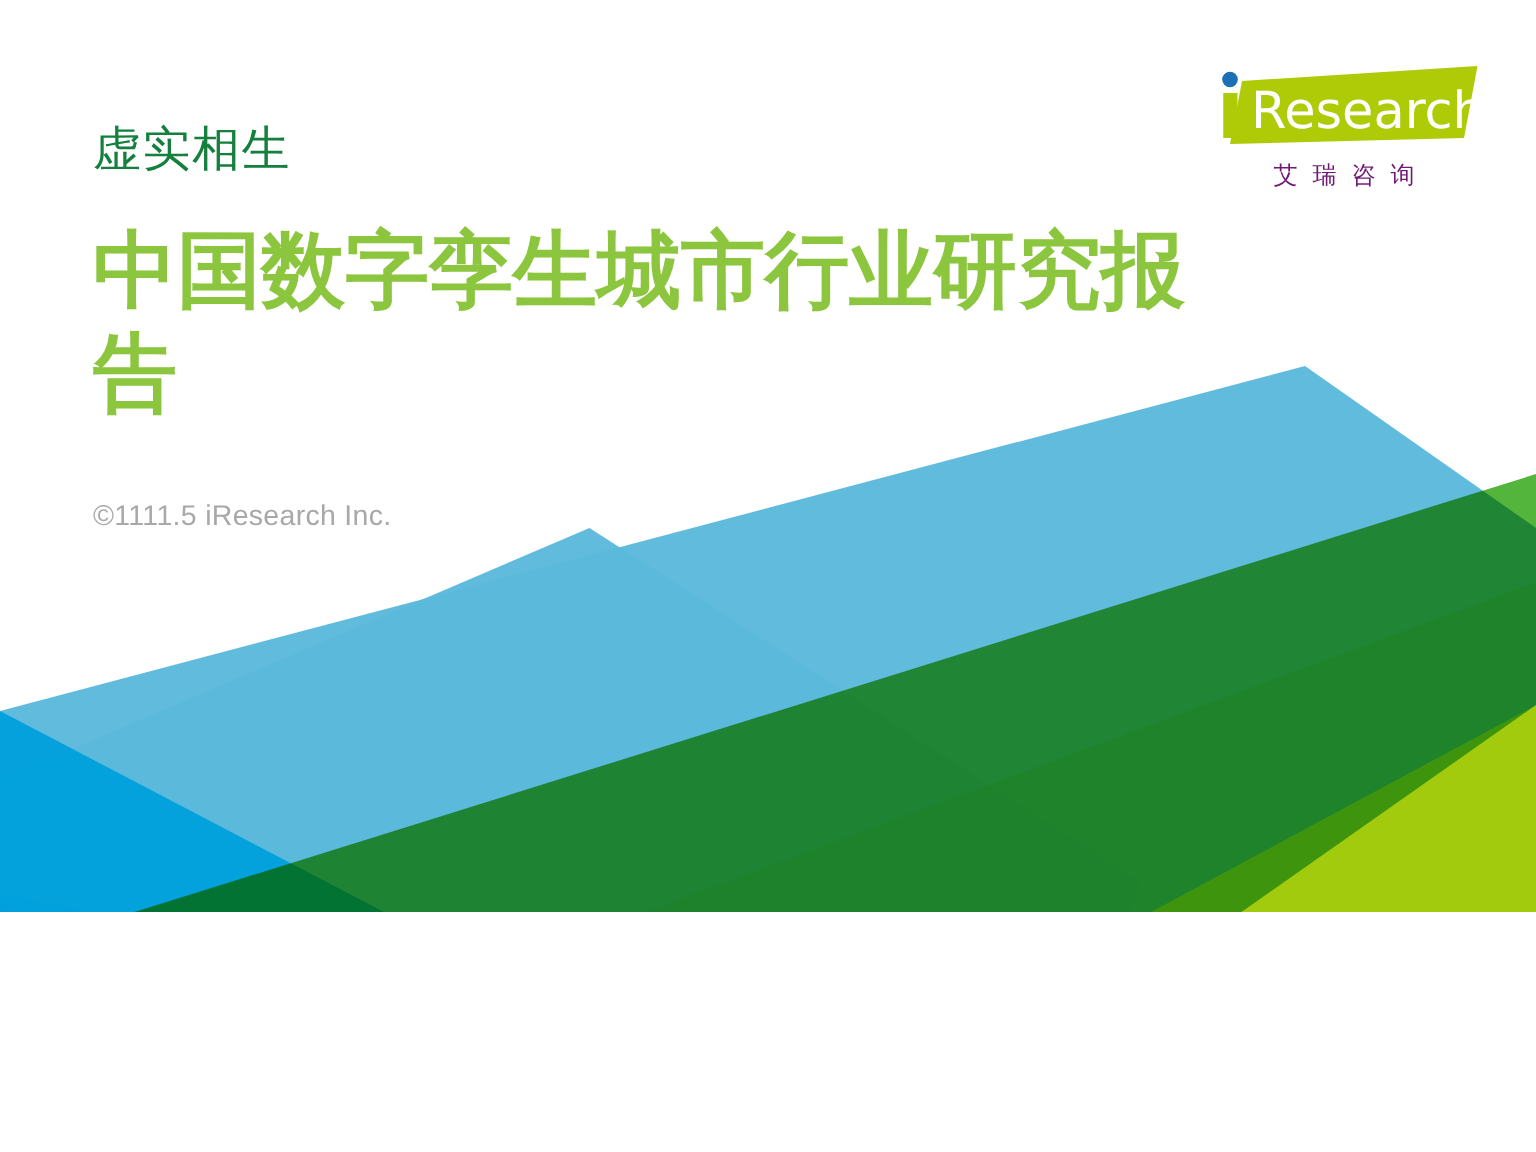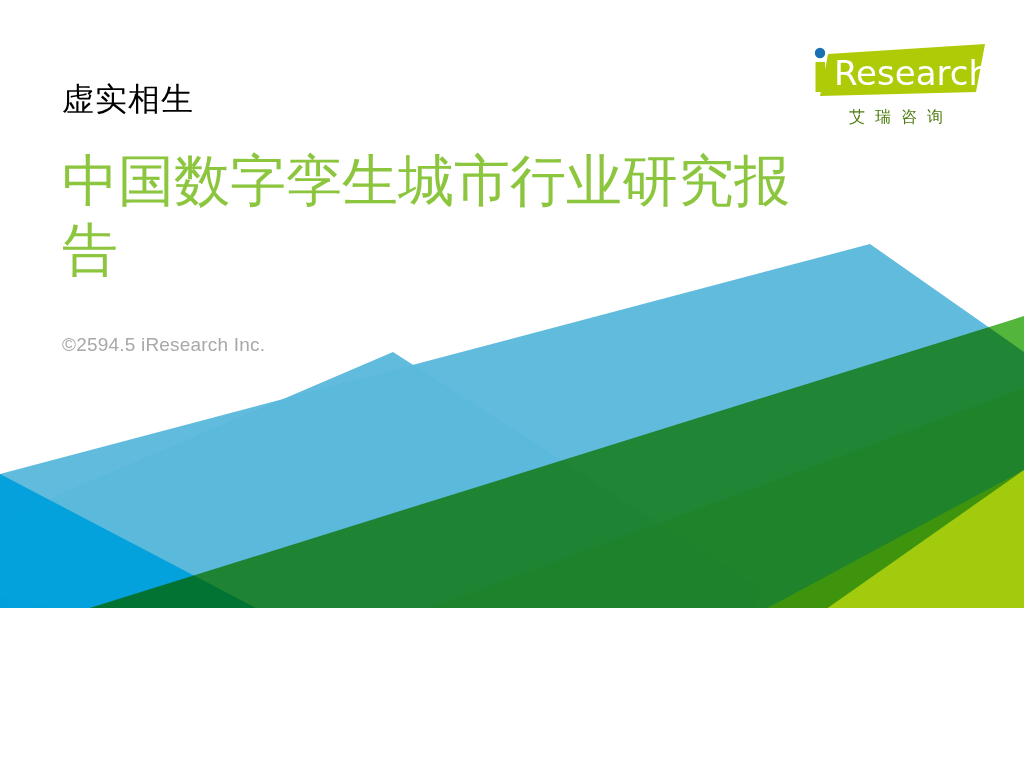--- a/index.html
+++ b/index.html
@@ -38,47 +38,47 @@
   #logo-mark {
     position: relative;
     width: 184px;
     height: 58px;
   }
   #logo-mark svg { display: block; }
   #logo-cn {
     margin-top: 5px;
     font-size: 16px;
     letter-spacing: 10px;
-    color: #4d7c0f;
+    color: #701a75;
     padding-left: 10px;
     white-space: nowrap;
     font-family: "DejaVu Sans", sans-serif;
   }
 
   
   #text-block {
     position: absolute;
     left: 62px;
     top: 78px;
     z-index: 5;
     width: 790px;
   }
   #kicker {
     font-size: 32px;
-    color: #000000;
+    color: #15803d;
     letter-spacing: 1px;
     line-height: 1.35;
     font-family: "DejaVu Sans", sans-serif;
     font-weight: 400;
     margin: 0;
   }
   #main-title {
     margin: 26px 0 0 0;
     font-size: 56px;
-    font-weight: normal;
+    font-weight: bold;
     color: #8CC63E;
     line-height: 1.22;
     letter-spacing: 0px;
     font-family: "DejaVu Sans", sans-serif;
     max-width: 780px;
   }
   #copyright {
     margin: 50px 0 0 0;
     font-size: 19px;
     color: #a8a8a8;
@@ -130,16 +130,16 @@
 
         <text x="30" y="41" font-family="DejaVu Sans, sans-serif" font-size="34" fill="#FFFFFF">Research</text>
       </svg>
     </div>
     <div id="logo-cn">艾瑞咨询</div>
   </div>
 
   <div id="text-block">
     <p id="kicker">虚实相生</p>
     <h1 id="main-title">中国数字孪生城市行业研究报告</h1>
-    <p id="copyright">©2594.5 iResearch Inc.</p>
+    <p id="copyright">©1111.5 iResearch Inc.</p>
   </div>
 
 </div>
 
 </body></html>

